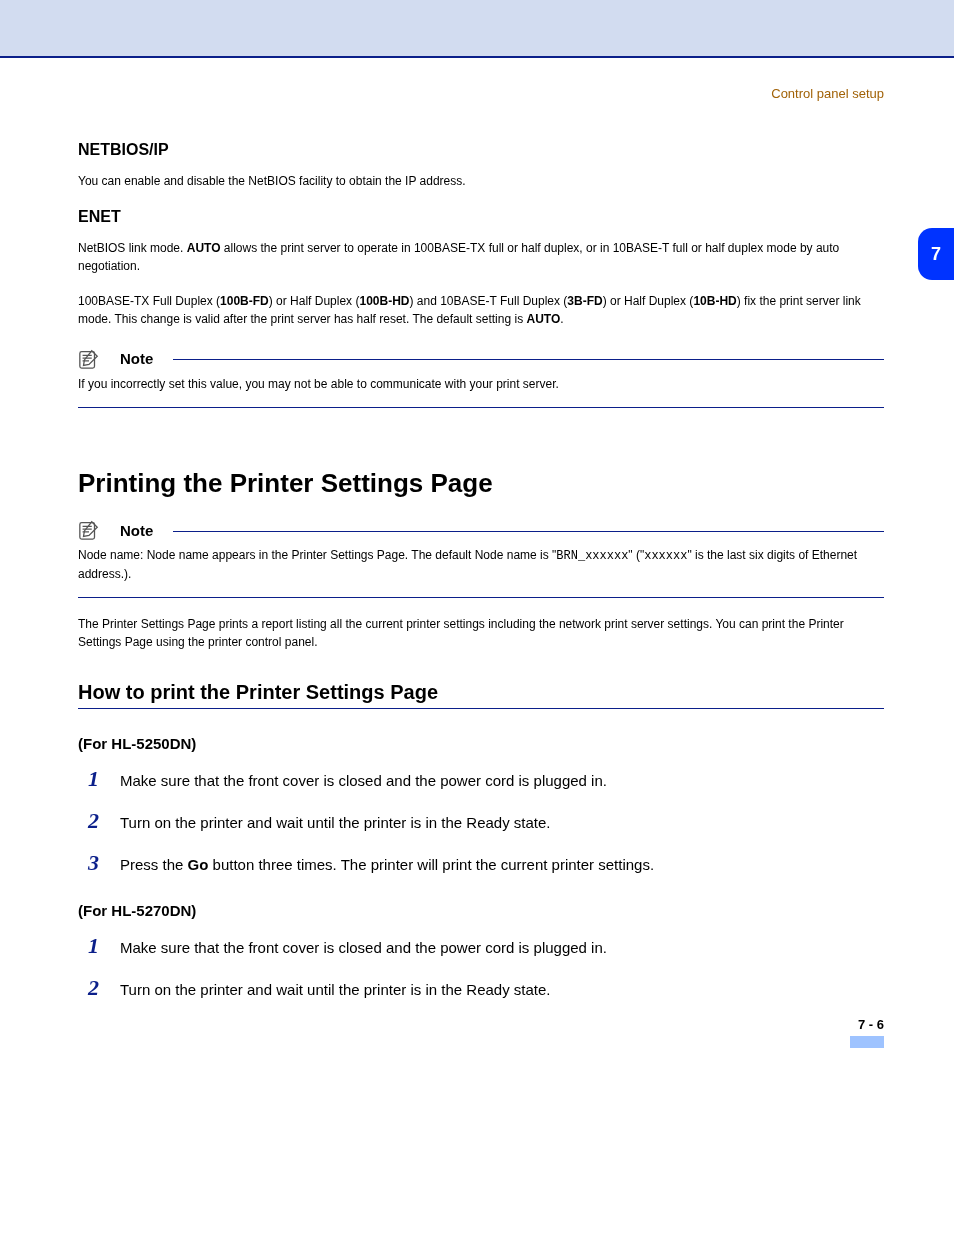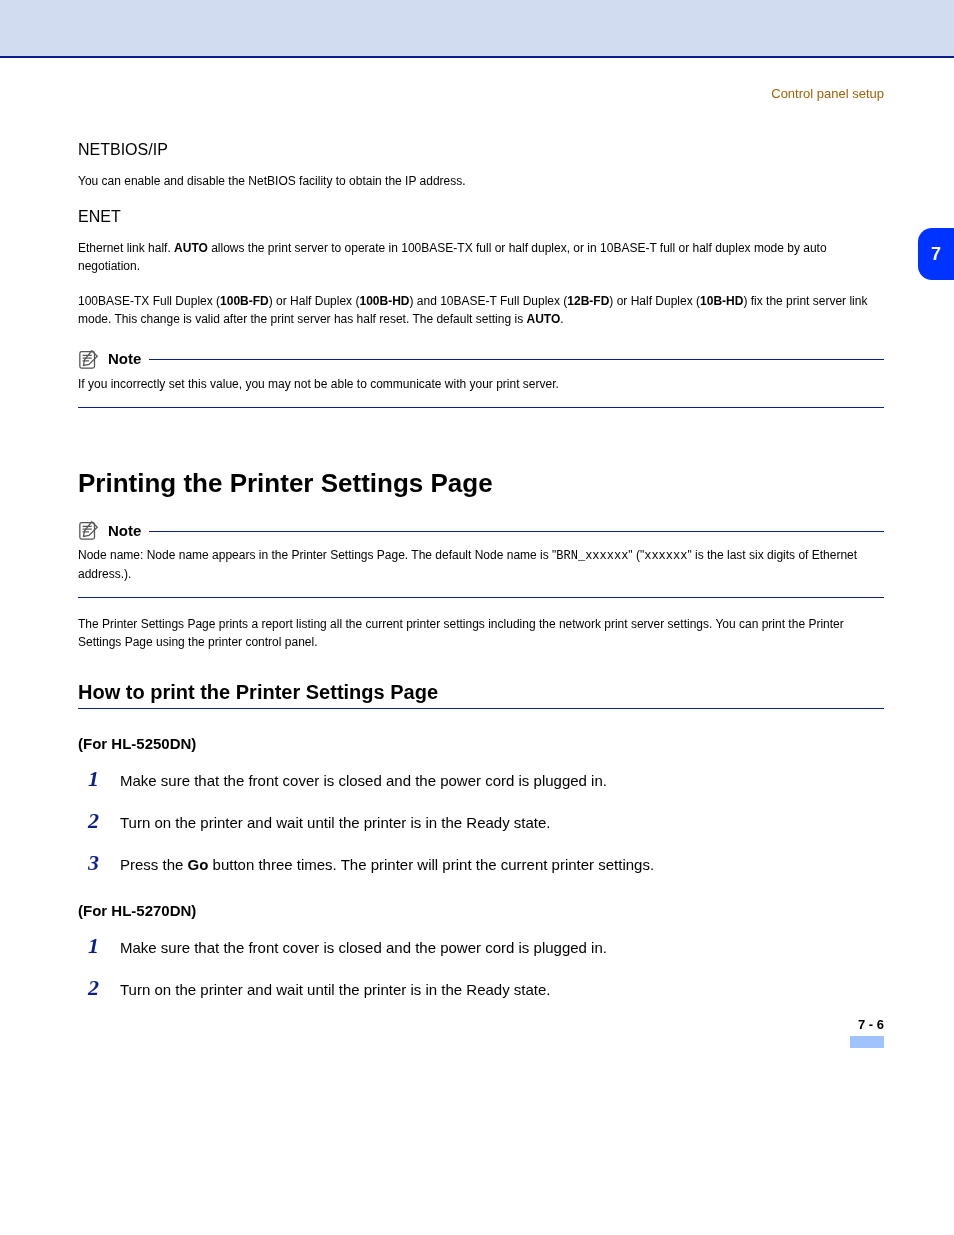--- a/index.html
+++ b/index.html
@@ -6,24 +6,24 @@
   html, body { width: 954px; background: #fff; font-family: Arial, Helvetica, sans-serif; color: #000; }
   .top-bar { height: 58px; background: #d2dcf0; border-bottom: 2px solid #0b1f8a; }
   .content { padding: 0 70px 0 78px; }
   .running-head { text-align: right; font-size: 13px; color: #a16207; margin: 28px 0 40px; }
   .chapter-tab {
     position: absolute; right: 0; top: 228px; width: 36px; height: 52px;
     background: #0033ff; color: #fff; font-weight: bold; font-size: 18px;
     display: flex; align-items: center; justify-content: center;
     border-top-left-radius: 14px; border-bottom-left-radius: 14px;
   }
-  h4.minor { font-size: 16px; font-weight: normal; margin: 18px 0 14px; }
+  h4.minor { font-size: 16px; font-weight: bold; margin: 18px 0 14px; }
   p.body { font-size: 12px; line-height: 1.45; margin-bottom: 18px; }
   .note-block { margin: 20px 0 10px; }
-  .note-head { display: flex; align-items: center; gap: 8px; margin-bottom: 6px; text-align: right; }
+  .note-head { display: flex; align-items: center; gap: 20px; margin-bottom: 6px; text-align: right; }
   .note-head svg { width: 22px; height: 22px; }
   .note-head .note-label { font-weight: bold; font-size: 15px; }
   .note-head .line { flex: 1; height: 1px; background: #0b1f8a; margin-top: 2px; }
   .note-rule-bottom { height: 1px; background: #0b1f8a; margin-top: 14px; }
   h2.section { font-size: 26px; font-weight: bold; margin: 60px 0 18px; }
   h3.subsection { font-size: 20px; font-weight: bold; margin: 30px 0 6px; border-bottom: 1px solid #0b1f8a; padding-bottom: 4px; }
   .model-label { font-weight: bold; font-size: 15px; margin: 26px 0 14px; }
   ol.steps { list-style: none; padding-left: 10px; }
   ol.steps li { display: flex; align-items: baseline; gap: 14px; margin-bottom: 16px; font-size: 15px; }
   ol.steps li .num { font-family: Georgia, 'Times New Roman', serif; font-style: italic; font-weight: bold; font-size: 22px; color: #0b1f8a; min-width: 18px; }
@@ -40,24 +40,24 @@
   <div class="chapter-tab">7</div>
 
   <div class="content">
     <div class="running-head">Control panel setup</div>
 
     <h4 class="minor">NETBIOS/IP</h4>
     <p class="body">You can enable and disable the NetBIOS facility to obtain the IP address.</p>
 
     <h4 class="minor">ENET</h4>
     <p class="body">
-      <span>Ethernet link half. </span><b>AUTO</b><span> allows the print server to operate in 100BASE-TX full or half duplex, or in 10BASE-T full or half duplex mode by auto negotiation.</span>
+      <span>NetBIOS link mode. </span><b>AUTO</b><span> allows the print server to operate in 100BASE-TX full or half duplex, or in 10BASE-T full or half duplex mode by auto negotiation.</span>
     </p>
     <p class="body">
-      <span>100BASE-TX Full Duplex (</span><b>100B-FD</b><span>) or Half Duplex (</span><b>100B-HD</b><span>) and 10BASE-T Full Duplex (</span><b>12B-FD</b><span>) or Half Duplex (</span><b>10B-HD</b><span>) fix the print server link mode. This change is valid after the print server has half reset. The default setting is </span><b>AUTO</b><span>.</span>
+      <span>100BASE-TX Full Duplex (</span><b>100B-FD</b><span>) or Half Duplex (</span><b>100B-HD</b><span>) and 10BASE-T Full Duplex (</span><b>3B-FD</b><span>) or Half Duplex (</span><b>10B-HD</b><span>) fix the print server link mode. This change is valid after the print server has half reset. The default setting is </span><b>AUTO</b><span>.</span>
     </p>
 
     <div class="note-block">
       <div class="note-head">
         <svg viewBox="0 0 24 24">
             <rect x="2" y="4" width="16" height="18" rx="2" fill="none" stroke="#555" stroke-width="1.4"></rect>
             <path d="M5 8h10M5 11h10M5 14h7" stroke="#555" stroke-width="1.2"></path>
             <path d="M15 3l6 6-9 9-6 1 1-6z" fill="none" stroke="#555" stroke-width="1.4"></path>
           </svg>
         <span class="note-label">Note</span>

